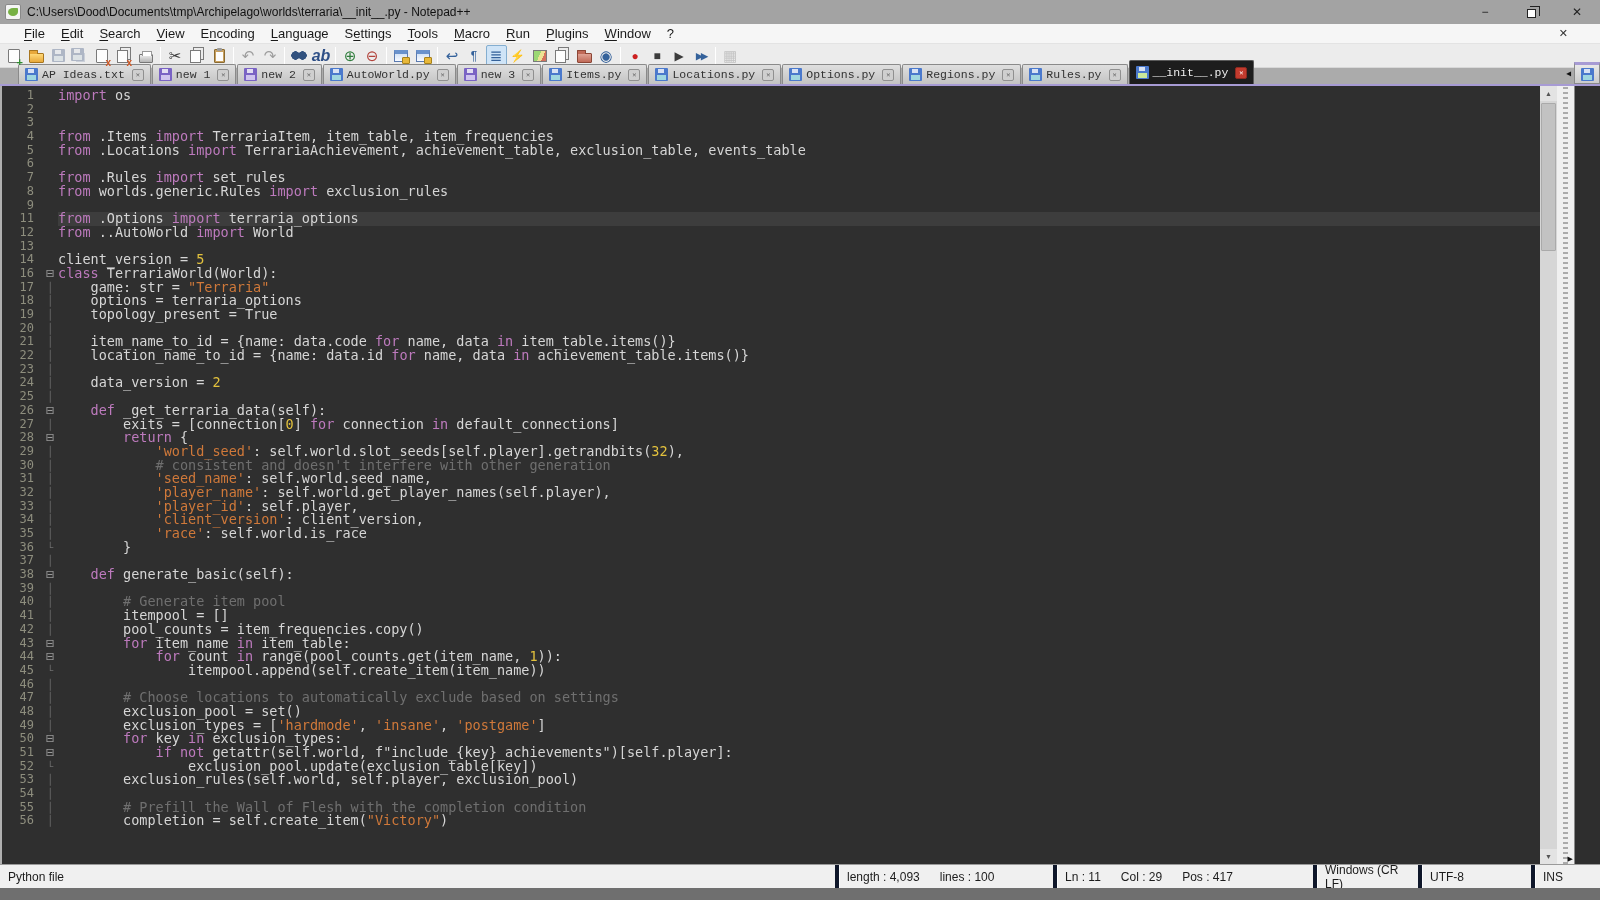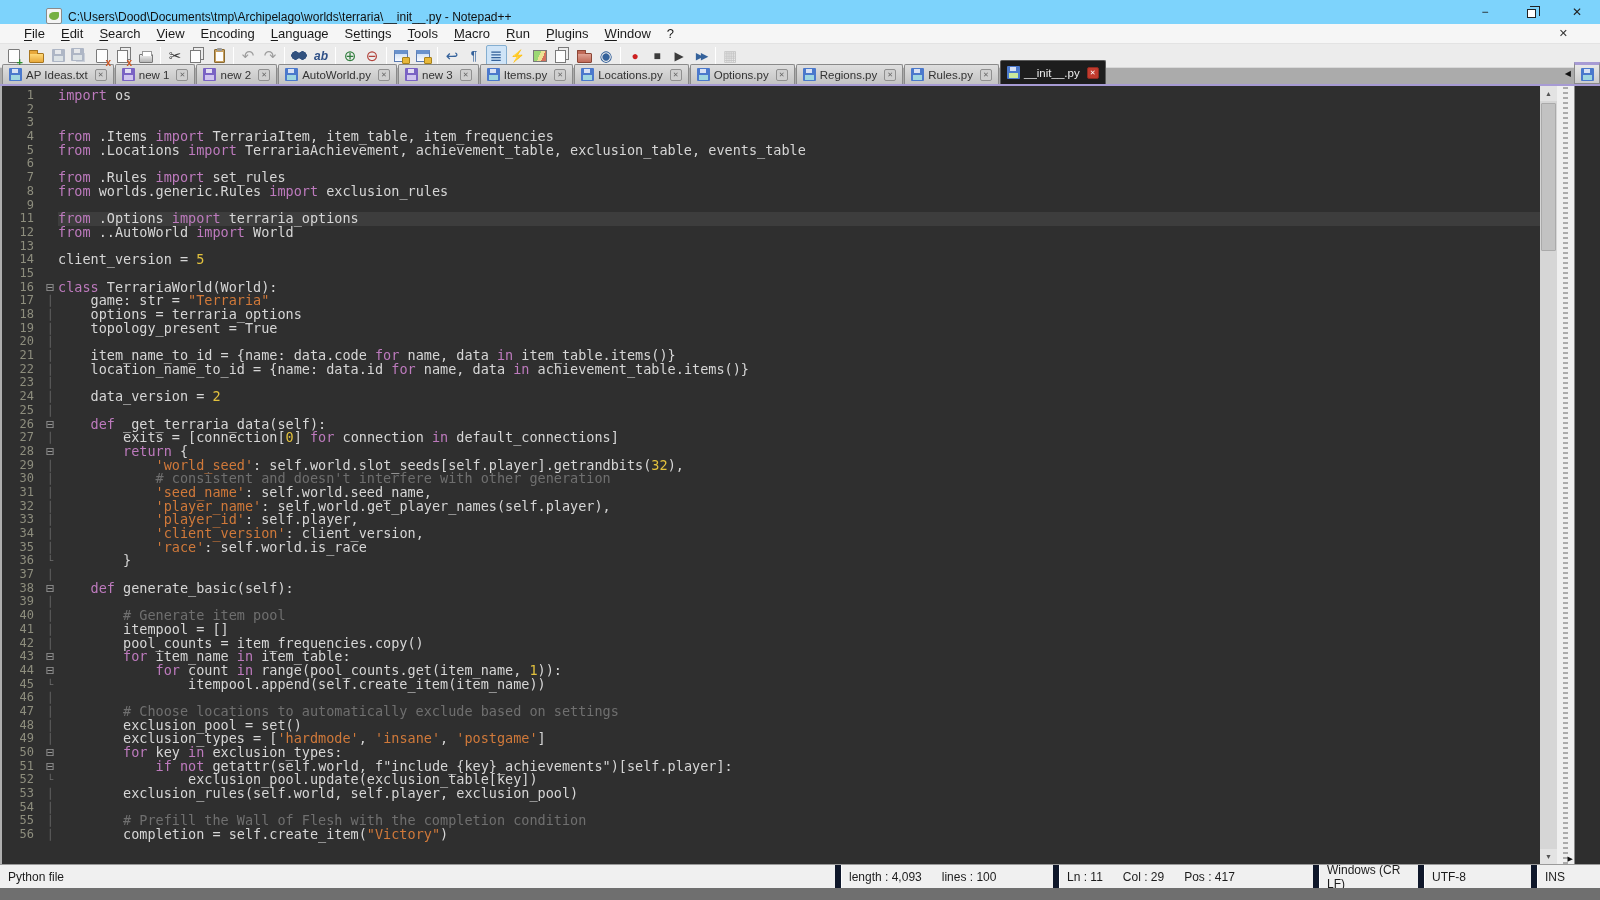--- a/index.html
+++ b/index.html
@@ -1,21 +1,21 @@
 <!DOCTYPE html>
 <html style="--keyword: #bd7abd; --string: #d0793a; --number: #e2c13d; --comment: #6f6f6f; --text: #d6d6d6; --editor_bg: #2f2f2f; --accent_line: #a79bd4;"><head>
 <meta charset="utf-8">
 <style>
   * { margin:0; padding:0; box-sizing:border-box; }
   html,body { width:1600px; height:900px; overflow:hidden; }
   body { font-family:"Liberation Sans", sans-serif; background:#6f6f6f; }
   .app { width:1600px; height:900px; display:flex; flex-direction:column; background:#fff; }
 
   
-  .titlebar { height:24px; background:#7dd3fc; display:flex; align-items:flex-end; flex:none;padding-left:41px; }
+  .titlebar { height:24px; background:#a3a3a3; display:flex; align-items:center; flex:none; }
   .applogo { width:16px; height:16px; margin:0 6px 0 5px; position:relative; background:#f4f4f4; border:1px solid #8a8a8a; border-radius:2px; flex:none; }
   .applogo::after { content:""; position:absolute; left:2px; top:3px; width:10px; height:8px; background:#76b043; border-radius:60% 10% 60% 60%; }
   .title { font-size:12px; color:#111; }
   .wbtns { margin-left:auto; display:flex; height:100%; }
   .wbtn { width:46px; height:100%; display:flex; align-items:center; justify-content:center; font-size:12px; color:#222; cursor:default; }
   .restore-ic { width:9px; height:9px; border:1px solid #222; position:relative; background:#fff; margin-top:2px;}
   .restore-ic::before { content:""; position:absolute; left:2px; top:-4px; width:9px; height:9px; border:1px solid #222; border-left:none; border-bottom:none; }
 
   
   .menubar-row { height:20px; background:#f6f6f6; display:flex; align-items:center; flex:none; border-bottom:1px solid #e3e3e3; }
@@ -28,21 +28,21 @@
   .toolbar { height:24px; background:#ececec; display:flex; align-items:center; padding-left:3px; flex:none; border-bottom:1px solid #d8d8d8; }
   .tb-div { width:1px; height:18px; background:#b5b5b5; border-right:1px solid #ffffff; margin:0 3px; flex:none; }
   .ticon { width:21px; height:21px; display:flex; align-items:center; justify-content:center; flex:none; margin:0 0.5px; font-size:12px; color:#444; }
   .ticon.dis { opacity:.45; filter:grayscale(.6); }
   .ticon.act { background:#cfe4f7; border:1px solid #84aed0; border-radius:2px; }
   .g { display:flex; align-items:center; justify-content:center; }
   .big { font-size:15px; }
   .c-dark{color:#3c3c3c} .c-blue{color:#35629b} .c-green{color:#2f7d3c} .c-red{color:#cc2020}
   .c-red2{color:#b2423a} .c-amber{color:#d89c12} .c-gray{color:#8f8f8f}
   .ffwd { font-size:9px; letter-spacing:-2px; font-weight:bold; }
-  .txt { font-size:12px; font-weight:bold; font-style:italic; color:#2e4f86; }
+  .txt { font-size:16px; font-weight:bold; font-style:italic; color:#2e4f86; }
   .sh-page { width:12px; height:14px; background:#fdfdfd; border:1px solid #7a7a7a; border-radius:1px; position:relative; }
   .sh-page.plus::after { content:"+"; position:absolute; right:-4px; bottom:-6px; color:#2f8d2f; font-weight:bold; font-size:11px; }
   .sh-page.xmark::after { content:"x"; position:absolute; right:-4px; bottom:-6px; color:#cc5522; font-weight:bold; font-size:10px; }
   .sh-pages { width:11px; height:13px; background:#fdfdfd; border:1px solid #7a7a7a; box-shadow:3px -3px 0 -1px #ececec, 3px -3px 0 0 #7a7a7a; margin:2px 0 0 -3px; position:relative; }
   .sh-pages.xmark::after { content:"x"; position:absolute; right:-5px; bottom:-6px; color:#cc5522; font-weight:bold; font-size:10px; }
   .sh-folder { width:15px; height:10px; background:linear-gradient(#ffd978,#e8a93b); border:1px solid #a8761f; border-radius:1px; position:relative; margin-top:4px; }
   .sh-folder::before { content:""; position:absolute; top:-4px; left:-1px; width:7px; height:3px; background:#e8a93b; border:1px solid #a8761f; border-bottom:none; border-radius:1px 1px 0 0; }
   .sh-folder.red { background:linear-gradient(#dfa193,#c06a58); border-color:#8c4636; }
   .sh-folder.red::before { background:#c06a58; border-color:#8c4636; }
   .sh-floppy, .sh-floppy2 { width:13px; height:13px; background:#4b79cc; border-radius:1px; position:relative; }
@@ -53,21 +53,21 @@
   .sh-printer::before { content:""; position:absolute; left:2px; top:-4px; width:8px; height:4px; background:#fff; border:1px solid #999; border-bottom:none; }
   .sh-clip { width:11px; height:14px; background:#c8a060; border:1px solid #8a6a30; border-radius:1px; position:relative; }
   .sh-clip::before { content:""; position:absolute; left:1px; top:2px; width:7px; height:9px; background:#fdfdfd; }
   .sh-clip::after { content:""; position:absolute; left:2px; top:-2px; width:5px; height:3px; background:#9a9a9a; border-radius:1px; }
   .sh-binoc { width:16px; height:11px; background:radial-gradient(circle at 4.5px 5.5px,#31517e 4px,transparent 4.5px), radial-gradient(circle at 11.5px 5.5px,#31517e 4px,transparent 4.5px); }
   .sh-winlock { width:14px; height:12px; border:1px solid #5a7ab0; border-top:4px solid #6a92cc; background:linear-gradient(#d5e3f6,#f7faff); position:relative; }
   .sh-winlock::after { content:""; position:absolute; right:-3px; bottom:-3px; width:6px; height:5px; background:#e8b83a; border:1px solid #a8821a; border-radius:1px; }
   .sh-map { width:14px; height:12px; border:1px solid #7a7a7a; background:linear-gradient(115deg,#9cd874 45%, #ece294 45% 70%, #d4715c 70%); }
 
   
-  .tabrow { height:16px; background:#ababab; display:flex; align-items:flex-end; flex:none; padding-left:2px; }
+  .tabrow { height:16px; background:#ababab; display:flex; align-items:flex-end; flex:none; padding-left:18px;font-family:Liberation Mono, monospace; }
   .tabbar { display:flex; align-items:flex-end; height:100%; }
   .tab { height:20px; display:flex; align-items:center; gap:4px; padding:0 6px; background:linear-gradient(#dfdfdf,#c3c3c3); border:1px solid #8a8a8a; border-bottom:none; border-radius:2px 2px 0 0; font-size:11.5px; color:#333; margin-right:1px; white-space:nowrap; }
   .tab.active { height:24px; background:#1d1d1d; color:#ededed; border-color:#5a5a5a; }
   .floppy { width:13px; height:13px; border-radius:1px; position:relative; flex:none; }
   .floppy::before { content:""; position:absolute; left:3px; top:1px; width:6px; height:4px; background:rgba(255,255,255,.78); }
   .floppy::after { content:""; position:absolute; left:2px; bottom:1px; width:9px; height:5px; }
   .floppy.saved { background:#4b79cc; } .floppy.saved::after { background:#9fd6e0; }
   .floppy.modified { background:#7a63c4; } .floppy.modified::after { background:#cfc4ee; }
   .floppy.active { background:#4b79cc; } .floppy.active::after { background:#cbe89b; }
   .tab-close { width:12px; height:12px; background:#cfcfcf; border:1px solid #909090; border-radius:2px; font-size:7px; color:#666; display:flex; align-items:center; justify-content:center; margin-left:3px; flex:none; }
@@ -99,21 +99,21 @@
   .vthumb { position:absolute; left:1px; top:17px; width:15px; height:148px; background:#c2c2c2; border:1px solid #aaa; border-radius:1px; }
   .splitter { width:17px; background:#f0f0f0; position:relative; flex:none; display:flex; justify-content:center; }
   .grip { width:5px; height:100%; background:repeating-linear-gradient(0deg,#ababab 0 2px, #f0f0f0 2px 5px); }
   .sarr { position:absolute; font-size:7px; color:#111; }
   .sarr.bot { bottom:1px; right:1px; }
   .sideview { width:26px; background:#2e2e2e; flex:none; border-left:1px solid #8a8a8a; }
 
   
   .statusbar { height:24px; background:#f0f0f0; border-top:1px solid #9a9a9a; display:flex; align-items:center; font-size:12px; color:#1c1c1c; flex:none; }
   .ss { height:100%; display:flex; align-items:center; padding-left:8px; flex:none; }
-  .ss + .ss { border-left:6px solid #0f172a; box-shadow:inset 1px 0 0 #fdfdfd; }
+  .ss + .ss { border-left:4px solid #0f172a; box-shadow:inset 1px 0 0 #fdfdfd; }
   .s1 { flex:1; } .s2 { width:218px; } .s3 { width:260px; } .s4 { width:105px; } .s5 { width:113px; } .s6 { width:69px; }
   .gap { margin-left:20px; }
   .bottomstrip { height:12px; background:#6f6f6f; flex:none; }
 </style>
 </head>
 <body>
 
 <div class="app">
 
   <div class="titlebar">
@@ -326,21 +326,20 @@
           <div class="line"><span class="ln">4</span><span class="fold"></span><span class="code"><span class="tk-k">from</span><span class="tk-d"> .Items </span><span class="tk-k">import</span><span class="tk-d"> TerrariaItem, item_table, item_frequencies</span></span></div>
           <div class="line"><span class="ln">5</span><span class="fold"></span><span class="code"><span class="tk-k">from</span><span class="tk-d"> .Locations </span><span class="tk-k">import</span><span class="tk-d"> TerrariaAchievement, achievement_table, exclusion_table, events_table</span></span></div>
           <div class="line"><span class="ln">6</span><span class="fold"></span></div>
           <div class="line"><span class="ln">7</span><span class="fold"></span><span class="code"><span class="tk-k">from</span><span class="tk-d"> .Rules </span><span class="tk-k">import</span><span class="tk-d"> set_rules</span></span></div>
           <div class="line"><span class="ln">8</span><span class="fold"></span><span class="code"><span class="tk-k">from</span><span class="tk-d"> worlds.generic.Rules </span><span class="tk-k">import</span><span class="tk-d"> exclusion_rules</span></span></div>
           <div class="line"><span class="ln">9</span><span class="fold"></span><span class="code"></span></div>
           <div class="line cur"><span class="ln">11</span><span class="fold"></span><span class="code"><span class="tk-k">from</span><span class="tk-d"> .Options </span><span class="tk-k">import</span><span class="tk-d"> terraria_options</span></span></div>
           <div class="line"><span class="ln">12</span><span class="fold"></span><span class="code"><span class="tk-k">from</span><span class="tk-d"> ..AutoWorld </span><span class="tk-k">import</span><span class="tk-d"> World</span></span></div>
           <div class="line"><span class="ln">13</span><span class="fold"></span><span class="code"></span></div>
           <div class="line"><span class="ln">14</span><span class="fold"></span><span class="code"><span class="tk-d">client_version = </span><span class="tk-n">5</span></span></div>
-          <div class="line"><span class="ln">15</span><span class="fold"></span><span class="code"></span></div>
           <div class="line"><span class="ln">16</span><span class="fold fs">⊟</span><span class="code"><span class="tk-k">class</span><span class="tk-d"> TerrariaWorld(World):</span></span></div>
           <div class="line"><span class="ln">17</span><span class="fold">│</span><span class="code"><span class="tk-d">    game: str = </span><span class="tk-s">"Terraria"</span></span></div>
           <div class="line"><span class="ln">18</span><span class="fold">│</span><span class="code"><span class="tk-d">    options = terraria_options</span></span></div>
           <div class="line"><span class="ln">19</span><span class="fold">│</span><span class="code"><span class="tk-d">    topology_present = True</span></span></div>
           <div class="line"><span class="ln">20</span><span class="fold">│</span><span class="code"></span></div>
           <div class="line"><span class="ln">21</span><span class="fold">│</span><span class="code"><span class="tk-d">    item_name_to_id = {name: data.code </span><span class="tk-k">for</span><span class="tk-d"> name, data </span><span class="tk-k">in</span><span class="tk-d"> item_table.items()}</span></span></div>
           <div class="line"><span class="ln">22</span><span class="fold">│</span><span class="code"><span class="tk-d">    location_name_to_id = {name: data.id </span><span class="tk-k">for</span><span class="tk-d"> name, data </span><span class="tk-k">in</span><span class="tk-d"> achievement_table.items()}</span></span></div>
           <div class="line"><span class="ln">23</span><span class="fold">│</span><span class="code"></span></div>
           <div class="line"><span class="ln">24</span><span class="fold">│</span><span class="code"><span class="tk-d">    data_version = </span><span class="tk-n">2</span></span></div>
           <div class="line"><span class="ln">25</span><span class="fold">│</span><span class="code"></span></div>

